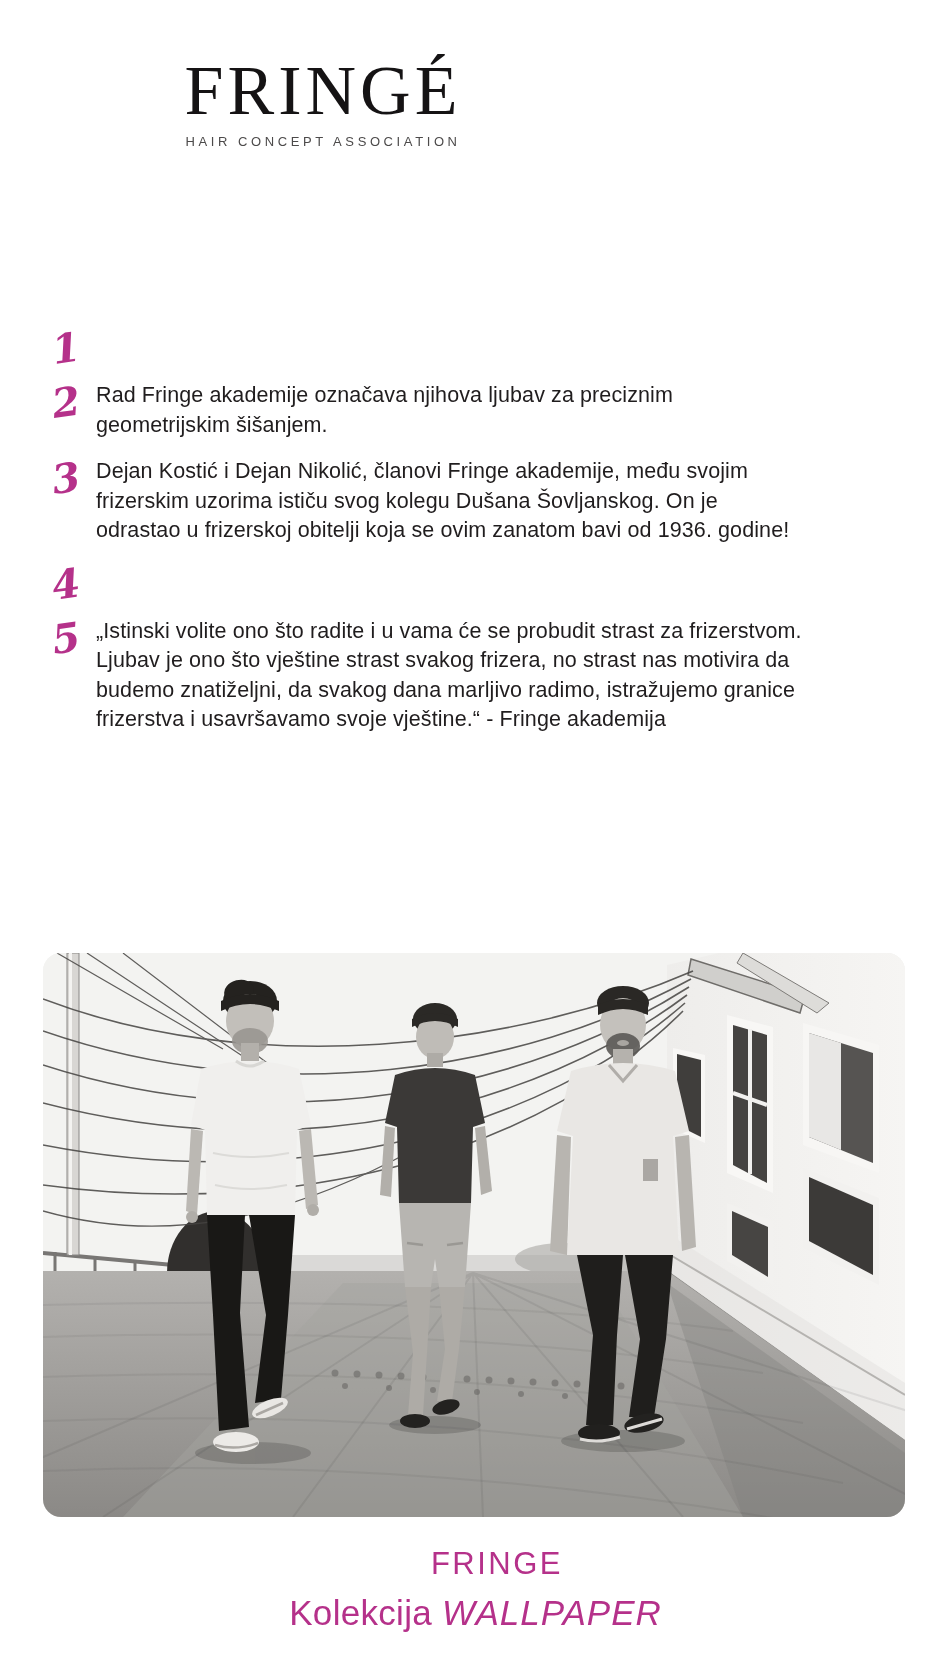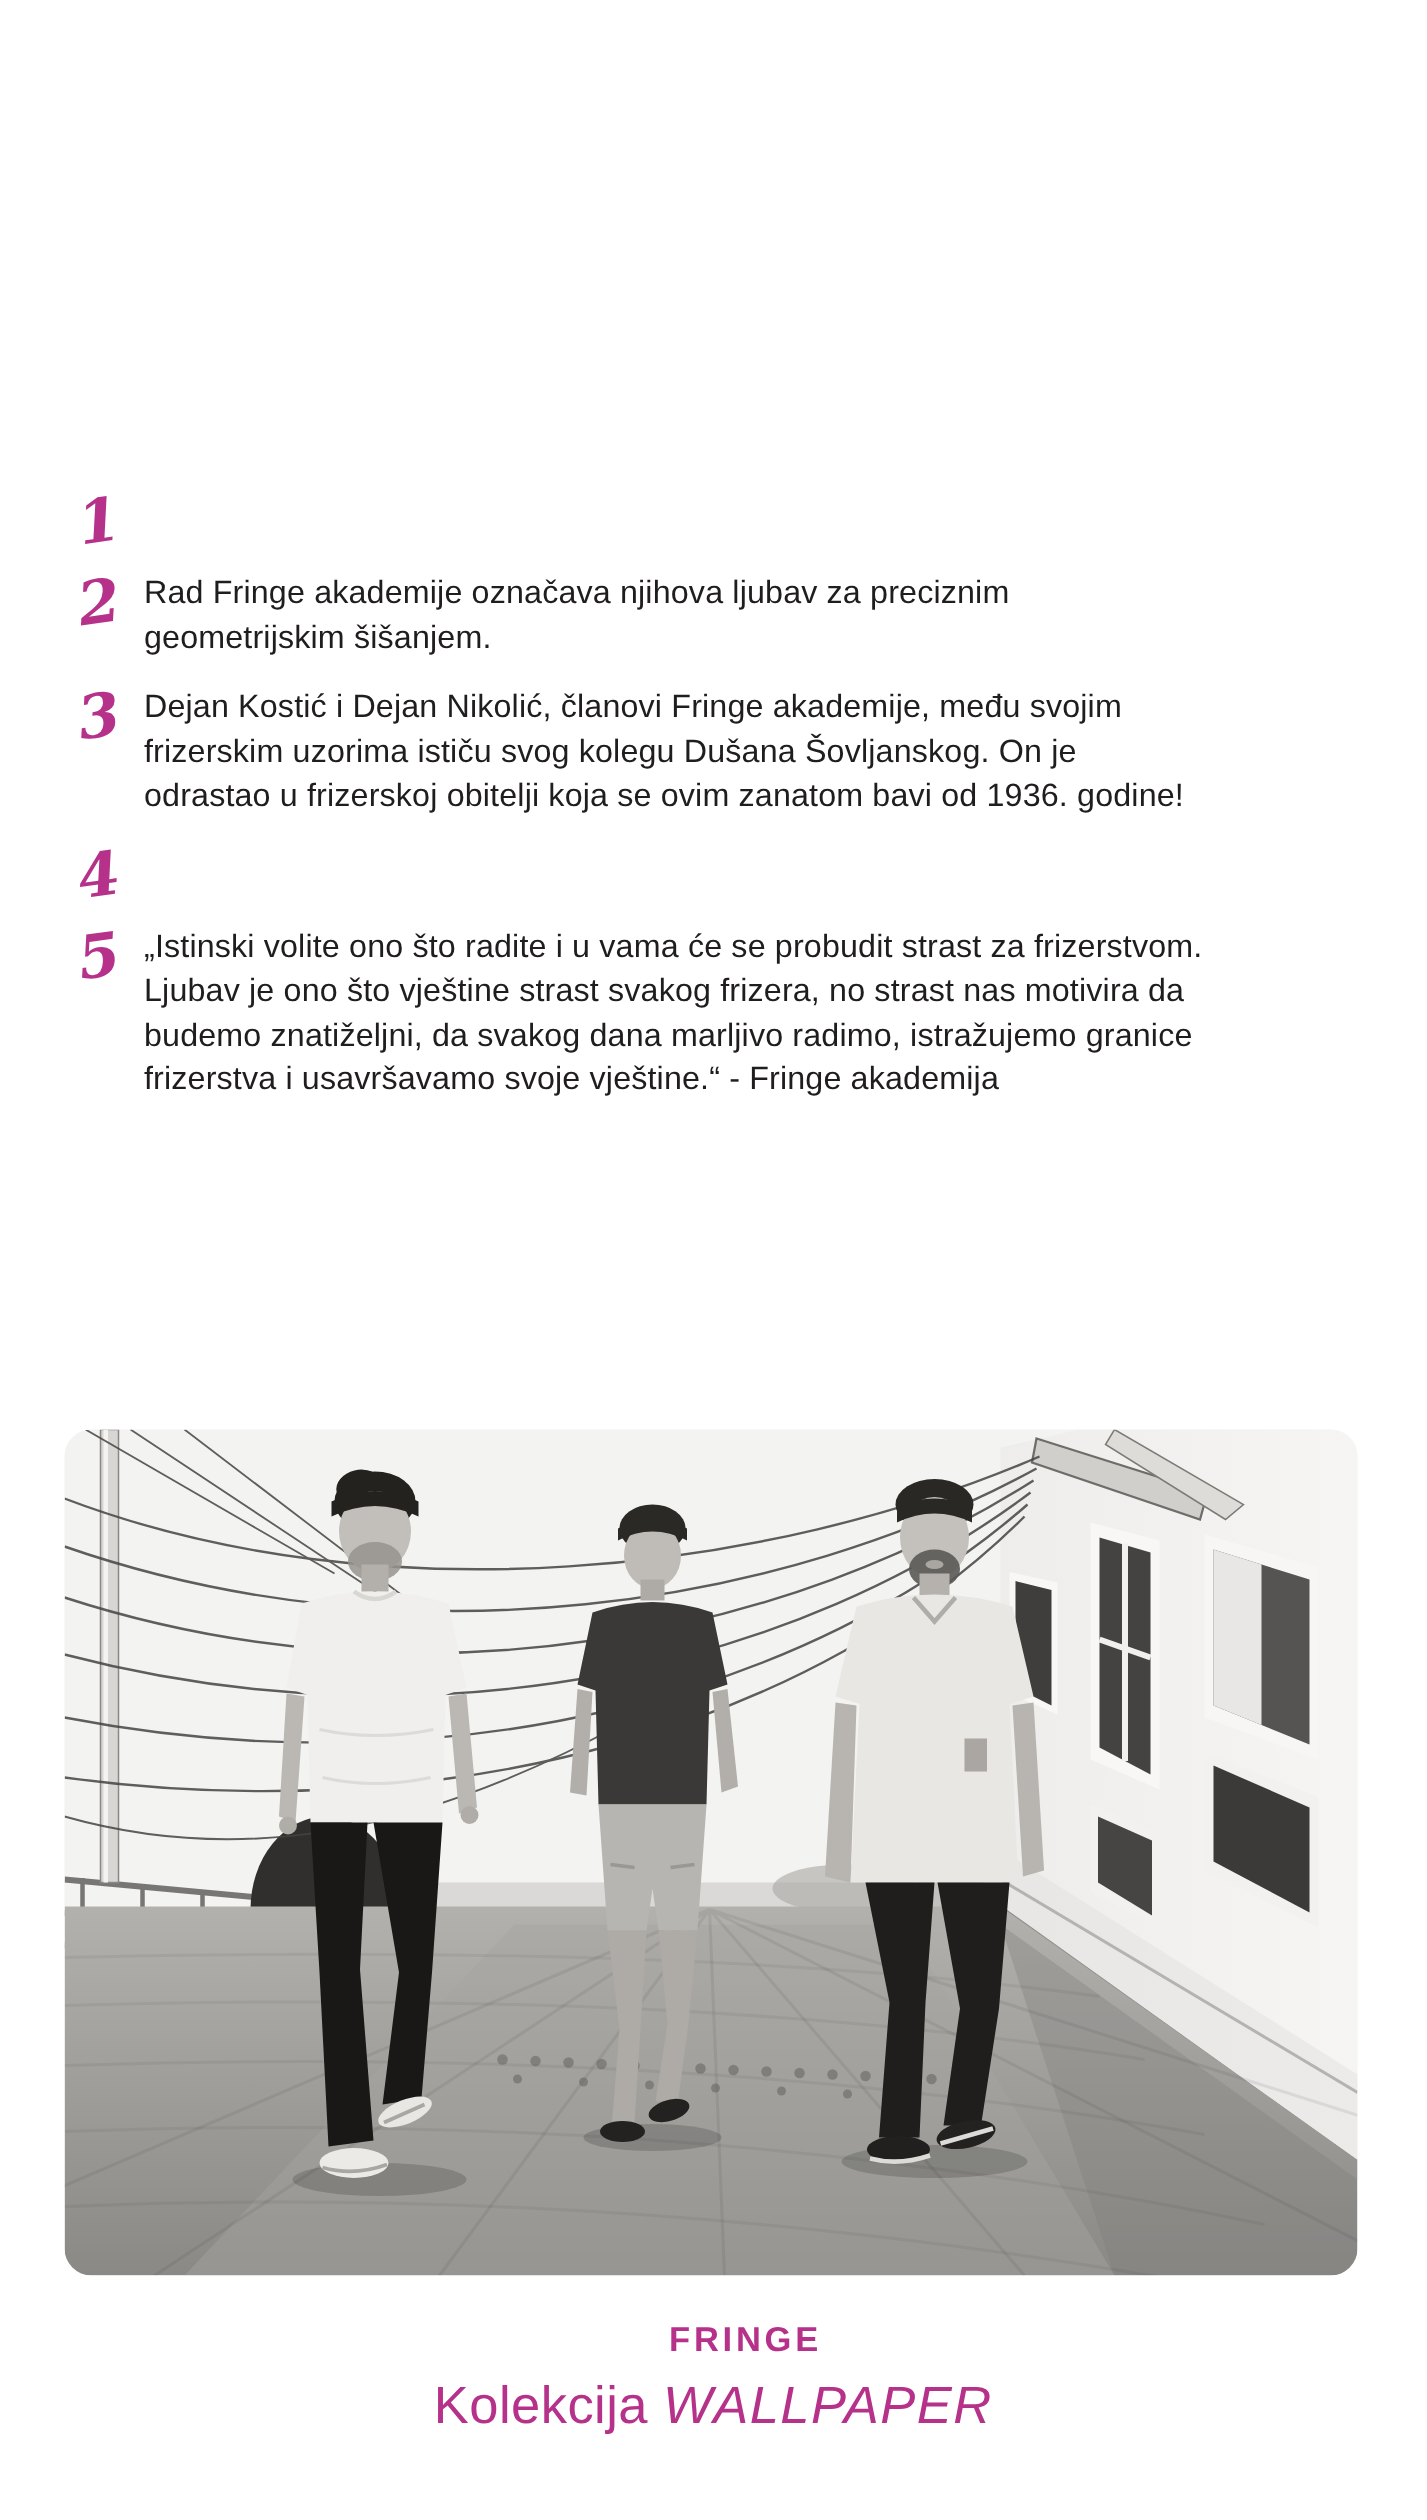--- a/index.html
+++ b/index.html
@@ -56,29 +56,33 @@
   
   .photo{
     position:absolute;top:953px;left:43px;width:862px;height:564px;
     margin:0;border-radius:18px;overflow:hidden;background:#f3f3f1;
   }
   .photo svg{display:block;width:100%;height:100%;}
 
   
   .footer{position:absolute;top:1546px;left:0;width:100%;
     text-align:center;color:var(--accent);}
-  .footer-brand{font-size:23px;font-weight:bold;letter-spacing:2.5px;padding-left:43px;}
+  .footer-brand{font-size:31px;font-weight:normal;letter-spacing:2.5px;padding-left:43px;}
   .footer-collection{margin-top:11px;font-size:35px;letter-spacing:.3px;}
   .footer-collection .name{font-style:italic;letter-spacing:1px;}
 </style>
 </head>
 <body>
 
 <div class="page">
 
+  <header class="logo">
+    <div class="logo-brand">FRINGÉ</div>
+    <div class="logo-tagline">HAIR CONCEPT ASSOCIATION</div>
+  </header>
 
 
   <ol class="facts">
     <li class="fact">
       <span class="fact-num">1</span>
     </li>
     <li class="fact">
       <span class="fact-num">2</span>
       <p class="fact-text">Rad Fringe akademije označava njihova ljubav za preciznim
 geometrijskim šišanjem.</p>

